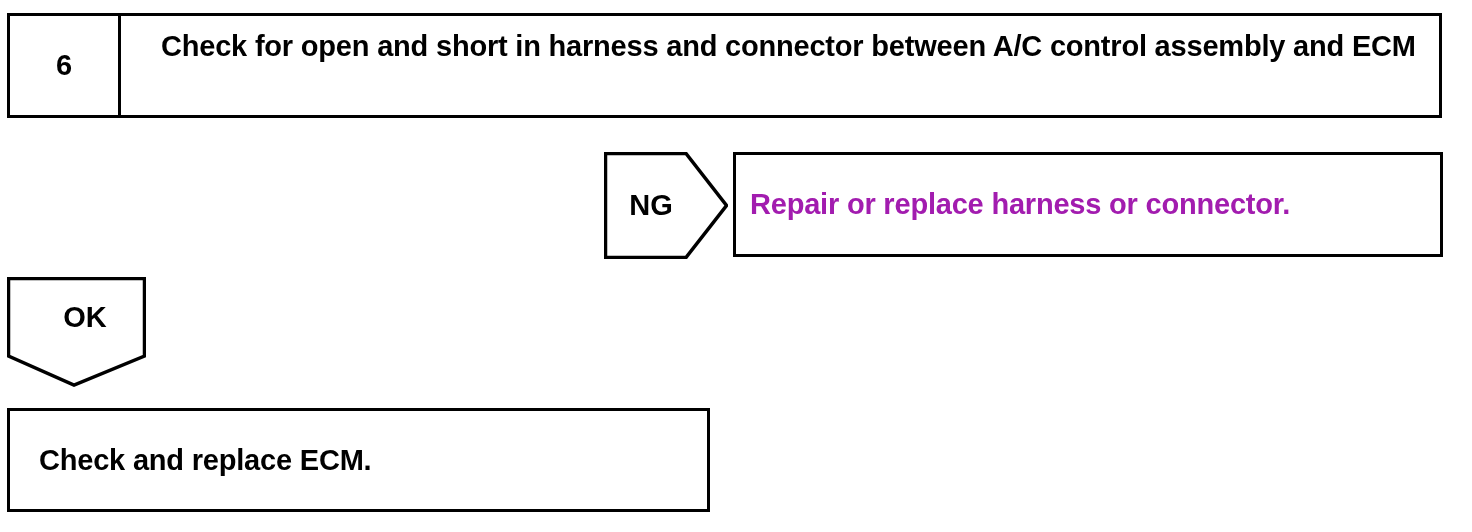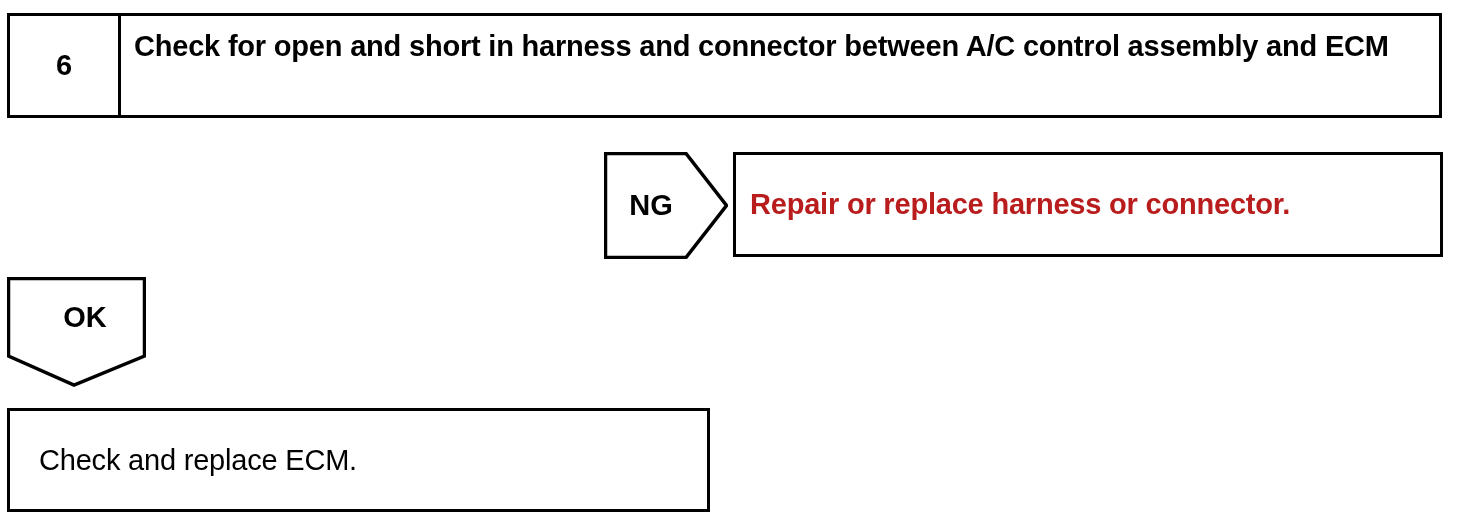--- a/index.html
+++ b/index.html
@@ -49,20 +49,21 @@
     font-weight: bold;
     color: #000;
     line-height: 1;
   }
   .step-text-cell {
     flex: 1;
     display: flex;
     align-items: flex-start;
     padding: 14px 10px 0 13px;
     box-sizing: border-box;
+    margin-left: 27px;
   }
   .step-text {
     font-size: 29px;
     font-weight: bold;
     color: #000;
     line-height: 1.12;
     letter-spacing: -0.2px;
     text-align: left;
   }
 
@@ -98,21 +99,21 @@
     height: 105px;
     border: 3px solid #000;
     box-sizing: border-box;
     background: #fff;
     display: flex;
     align-items: center;
   }
   .repair-text {
     font-size: 29px;
     font-weight: bold;
-    color: #b91c1c;
+    color: #a21caf;
     padding-left: 14px;
     letter-spacing: -0.2px;
   }
 
   
   .ok-arrow {
     position: absolute;
     left: 7px;
     top: 277px;
     width: 139px;
@@ -143,21 +144,21 @@
     width: 703px;
     height: 104px;
     border: 3px solid #000;
     box-sizing: border-box;
     background: #fff;
     display: flex;
     align-items: center;
   }
   .final-text {
     font-size: 29px;
-    font-weight: normal;
+    font-weight: bold;
     color: #000;
     padding-left: 29px;
     letter-spacing: -0.2px;
   }
 </style>
 </head>
 <body>
 
 <div class="canvas">
 

